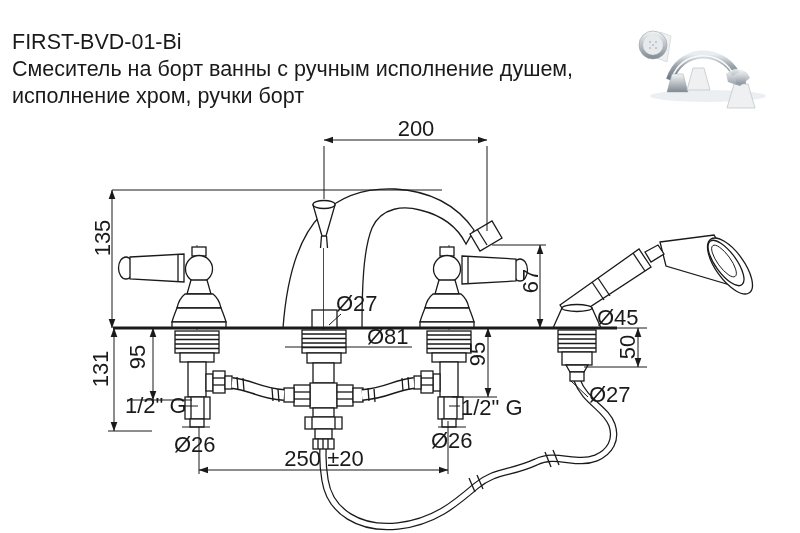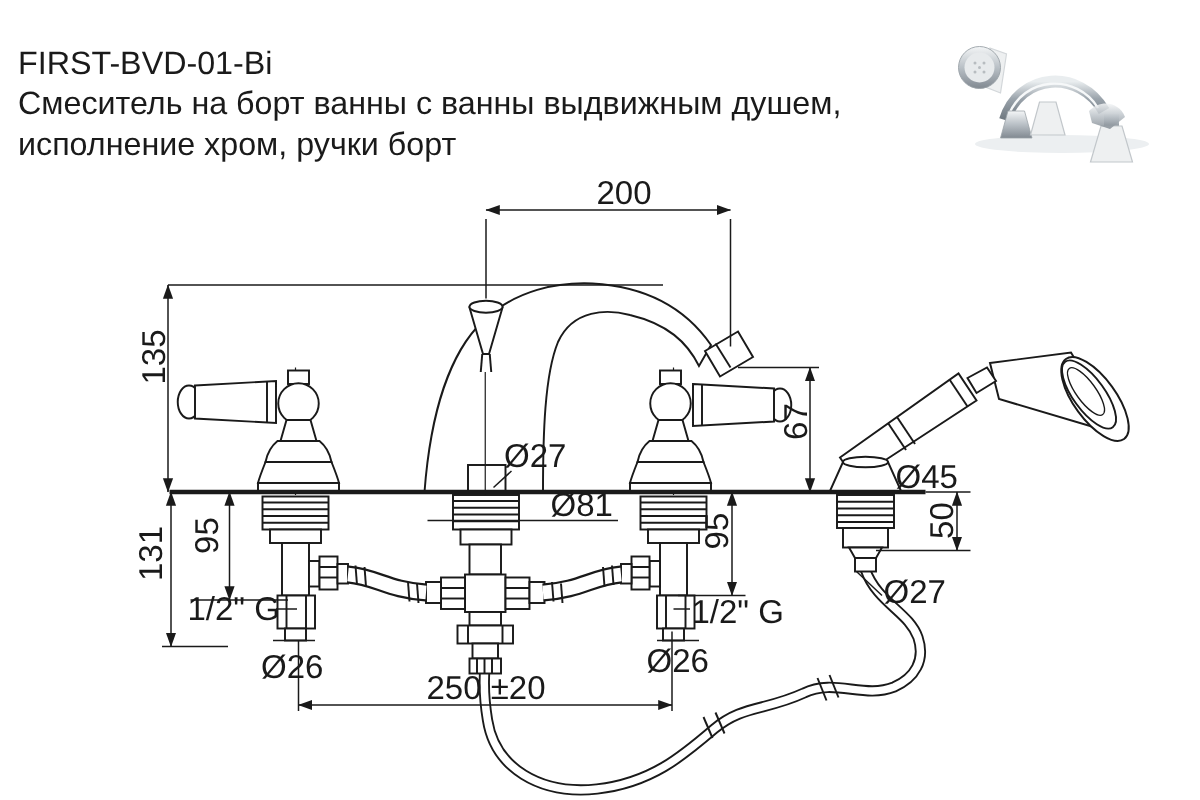--- a/index.html
+++ b/index.html
@@ -13,21 +13,21 @@
   .drawing-svg{position:absolute;left:0;top:0;}
   .photo-svg{position:absolute;left:630px;top:20px;}
 </style>
 </head>
 <body>
 
 <div class="page">
 
   <div class="header">
     <div class="model">FIRST-BVD-01-Bi</div>
-    <div>Смеситель на борт ванны с ванны выдвижным душем,</div>
+    <div>Смеситель на борт ванны с ручным исполнение душем,</div>
     <div>исполнение хром, ручки борт</div>
   </div>
 
   <svg class="photo-svg" width="158" height="96" viewBox="0 0 158 96">
     <defs>
       <linearGradient id="chrome" x1="0" y1="0" x2="0" y2="1">
         <stop offset="0" stop-color="#f4f6f7"></stop>
           <stop offset="0.5" stop-color="#b9c0c6"></stop>
           <stop offset="1" stop-color="#818991"></stop>
       </linearGradient>

